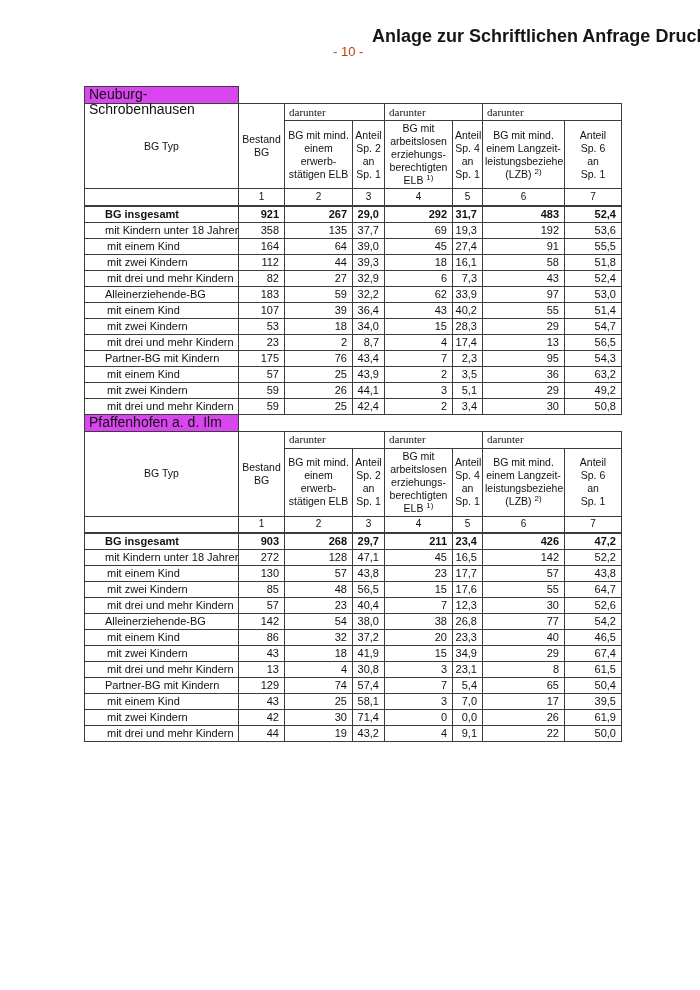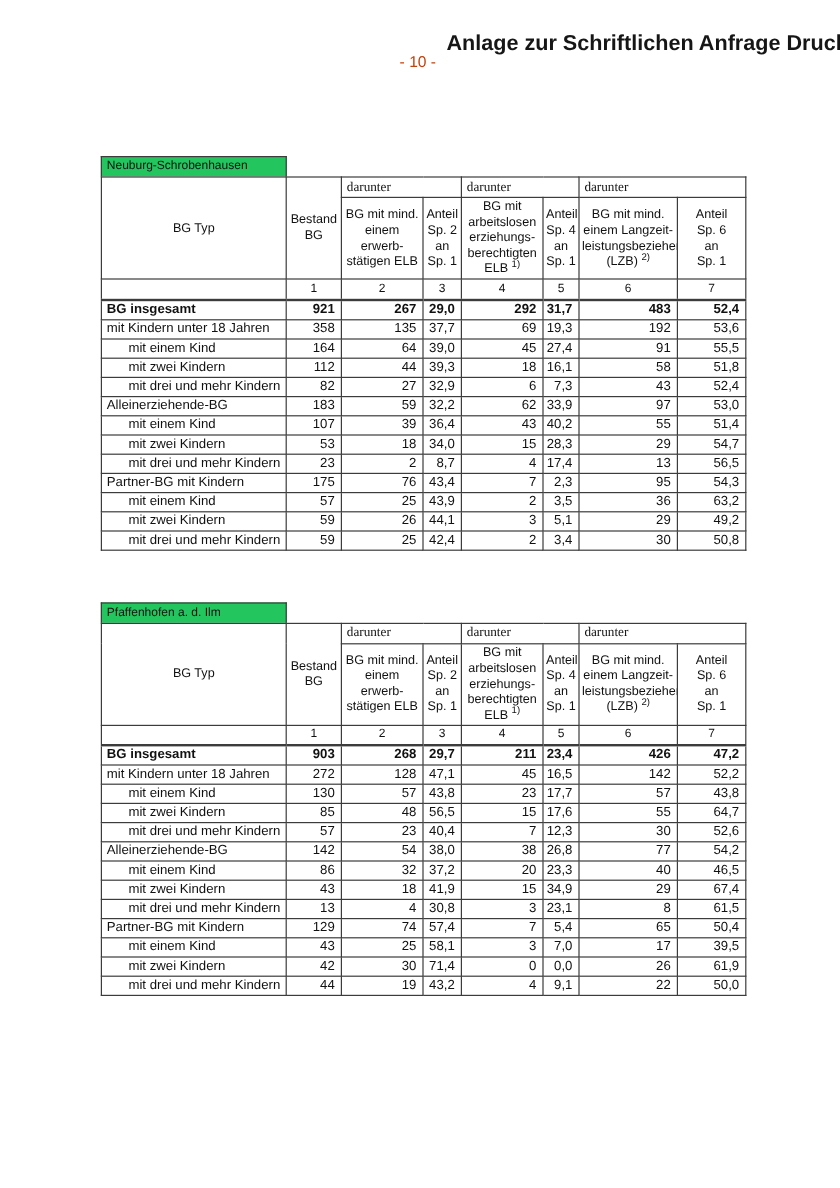--- a/index.html
+++ b/index.html
@@ -13,41 +13,41 @@
     font-size:18px; font-weight:bold; white-space:nowrap; color:#161616;
   }
   .page-number {
     position:absolute; left:333px; top:44px;
     font-size:13px; color:#c2410c;
   }
   .tables-wrap { position:absolute; left:84px; top:86px; width:537px; }
   .table-section { width:537px; }
   .table-section + .table-section { margin-top:-1px; }
   .region-title {
-    width:155px; height:17px; background:#22c55e;
+    width:155px; height:17px; background:#d946ef;
     border:1px solid #3c3c3c; border-bottom:none;
-    font-size:10px; line-height:15px; padding-left:4px; color:#111;margin-top:44px;
+    font-size:14px; line-height:15px; padding-left:4px; color:#111;
   }
   table.stat {
     border-collapse:collapse; table-layout:fixed; width:537px;
     font-size:11px; color:#111;
   }
   table.stat th, table.stat td {
     border:1px solid #3c3c3c; font-weight:normal;
     vertical-align:middle; overflow:hidden;
   }
   thead th { text-align:center; font-size:10.5px; line-height:13px; padding:1px 2px; }
   th.darunter-cell { text-align:left; height:17px; padding:1px 4px; font-size:11px;font-family:Liberation Serif, serif; }
   th.main-h { height:66px; }
   tr.num-row td {
     height:17px; font-size:10px; text-align:center; line-height:14px;
     border-bottom:2px solid #3c3c3c;
   }
   tbody td { height:16px; line-height:15px; white-space:nowrap; }
-  td.label-cell { text-align:left; padding-left:4px; }
+  td.label-cell { text-align:left; padding-left:20px; }
   td.label-cell.indent { padding-left:22px; }
   td.val { text-align:right; padding-right:5px; }
   tr.bold-row td { font-weight:bold; }
   sup { font-size:8px; line-height:0; }
 </style>
 </head>
 <body>
 
 <div class="page">
   <div class="doc-title">Anlage zur Schriftlichen Anfrage Drucksache 18/64</div>

